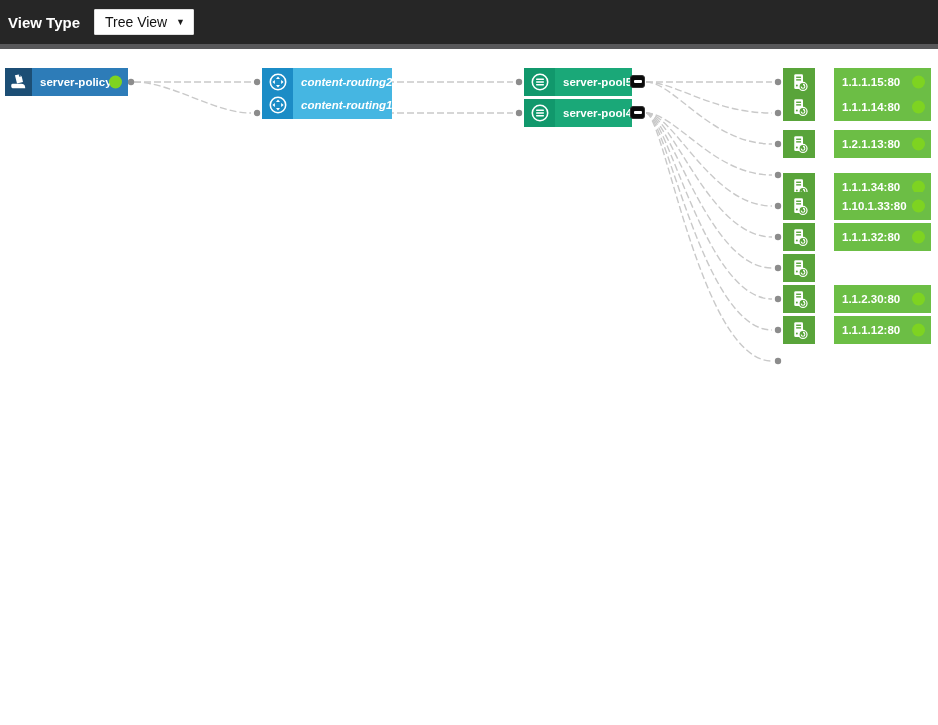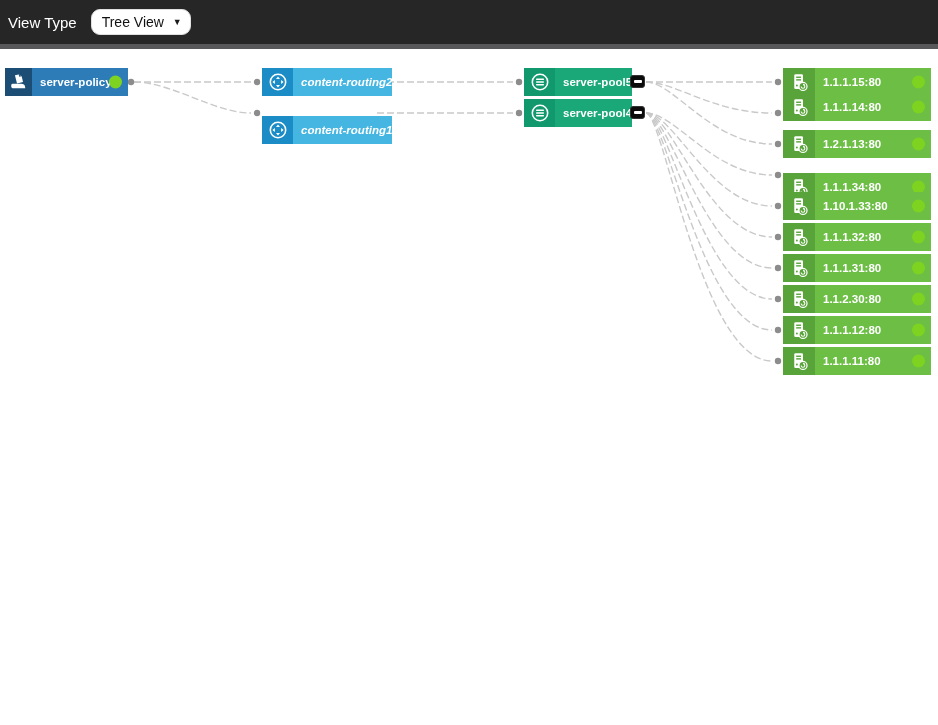--- a/index.html
+++ b/index.html
@@ -7,25 +7,25 @@
     width:938px;height:725px;overflow:hidden;
     font-family:"Liberation Sans","DejaVu Sans",sans-serif;
     background:#ffffff;
   }
   
   .topbar{
     height:44px;background:#262626;display:flex;align-items:center;
     padding-left:8px;box-sizing:border-box;
   }
   .topbar-strip{height:5px;background:#58585a;}
-  .viewtype-label{color:#ffffff;font-size:15px;font-weight:normal;text-align:right;}
+  .viewtype-label{color:#ffffff;font-size:15px;font-weight:bold;text-align:right;}
   .dropdown{
     margin-left:14px;width:100px;height:26px;background:#ffffff;
     display:flex;align-items:center;box-sizing:border-box;
-    padding:0 8px 0 10px;border:1px solid #e0e0e0;border-radius:9px;
+    padding:0 8px 0 10px;border:1px solid #e0e0e0;border-radius:1px;
     cursor:pointer;
   }
   .dropdown .val{flex:1;color:#111111;font-size:14px;}
   .dropdown .caret{color:#1a1a1a;font-size:9px;line-height:1;}
   
   .canvas{position:relative;width:938px;height:676px;background:#ffffff;}
   .wires{position:absolute;left:0;top:0;}
   
   .node{
     position:absolute;height:28px;display:flex;color:#ffffff;
@@ -46,21 +46,21 @@
   .policy .body{background:#2d7cb8;}
   
   .routing{left:262px;width:115px;}
   .routing .ibox{width:31px;background:#1b8cc6;}
   .routing .body{background:#45b6e2;font-style:italic;}
   
   .pool{left:524px;width:84px;}
   .pool .ibox{width:31px;background:#11986c;}
   .pool .body{background:#1aa878;}
   
-  .server{left:783px;width:148px;}
+  .server{left:783px;width:148px;gap:19px;}
   .server .ibox{width:32px;background:#59a43a;}
   .server .body{background:#6cbe45;}
   
   .collapse{
     position:absolute;left:630px;width:15px;height:13px;background:#0b0b0b;
     border:1px solid #333333;border-radius:3px;box-sizing:border-box;
     display:flex;align-items:center;justify-content:center;cursor:pointer;
   }
   .collapse .minus{width:8px;height:2.5px;background:#ffffff;border-radius:1px;}
 </style>
@@ -138,21 +138,21 @@
         <path d="M12 18.1 l2.2 -2.7 h-4.4 z" fill="#ffffff"></path>
         <path d="M5.9 12 l2.7 -2.2 v4.4 z" fill="#ffffff"></path>
         <path d="M18.1 12 l-2.7 -2.2 v4.4 z" fill="#ffffff"></path>
       </svg>
     </div>
     <div class="body">
         <span>content-routing2</span>
       </div>
   </div>
 
-  <div class="node routing" style="top:67px">
+  <div class="node routing" style="top:42px">
     <div class="ibox">
       <svg width="22" height="22" viewBox="0 0 24 24" fill="none">
         <circle cx="12" cy="12" r="8.4" stroke="#ffffff" stroke-width="1.7"></circle>
         <path d="M12 5.9 l2.2 2.7 h-4.4 z" fill="#ffffff"></path>
         <path d="M12 18.1 l2.2 -2.7 h-4.4 z" fill="#ffffff"></path>
         <path d="M5.9 12 l2.7 -2.2 v4.4 z" fill="#ffffff"></path>
         <path d="M18.1 12 l-2.7 -2.2 v4.4 z" fill="#ffffff"></path>
       </svg>
     </div>
     <div class="body">
@@ -308,24 +308,20 @@
       <svg width="21" height="21" viewBox="0 0 24 24">
         <rect x="6" y="2.5" width="10" height="17" rx="1.5" fill="#ffffff"></rect>
         <line x1="8.2" y1="6" x2="13.8" y2="6" stroke="#59a43a" stroke-width="1.6"></line>
         <line x1="8.2" y1="9" x2="13.8" y2="9" stroke="#59a43a" stroke-width="1.6"></line>
         <circle cx="9" cy="15.5" r="1.1" fill="#59a43a"></circle>
         <circle cx="16" cy="16.5" r="4.6" fill="#59a43a" stroke="#ffffff" stroke-width="1.4"></circle>
         <path d="M13.9 16.5 a2.1 2.1 0 1 0 2.1 -2.1" stroke="#ffffff" stroke-width="1.2" fill="none"></path>
         <path d="M16.6 13.2 l1.5 1.2 -2 .6 z" fill="#ffffff"></path>
       </svg>
     </div>
-    <div class="body">
-      <span>1.1.1.31:80</span>
-      <span class="status-dot"></span>
-    </div>
   </div>
 
   <div class="node server" style="top:236px">
     <div class="ibox">
       <svg width="21" height="21" viewBox="0 0 24 24">
         <rect x="6" y="2.5" width="10" height="17" rx="1.5" fill="#ffffff"></rect>
         <line x1="8.2" y1="6" x2="13.8" y2="6" stroke="#59a43a" stroke-width="1.6"></line>
         <line x1="8.2" y1="9" x2="13.8" y2="9" stroke="#59a43a" stroke-width="1.6"></line>
         <circle cx="9" cy="15.5" r="1.1" fill="#59a43a"></circle>
         <circle cx="16" cy="16.5" r="4.6" fill="#59a43a" stroke="#ffffff" stroke-width="1.4"></circle>
@@ -350,31 +346,14 @@
         <path d="M13.9 16.5 a2.1 2.1 0 1 0 2.1 -2.1" stroke="#ffffff" stroke-width="1.2" fill="none"></path>
         <path d="M16.6 13.2 l1.5 1.2 -2 .6 z" fill="#ffffff"></path>
       </svg>
     </div>
     <div class="body">
       <span>1.1.1.12:80</span>
       <span class="status-dot"></span>
     </div>
   </div>
 
-  <div class="node server" style="top:298px">
-    <div class="ibox">
-      <svg width="21" height="21" viewBox="0 0 24 24">
-        <rect x="6" y="2.5" width="10" height="17" rx="1.5" fill="#ffffff"></rect>
-        <line x1="8.2" y1="6" x2="13.8" y2="6" stroke="#59a43a" stroke-width="1.6"></line>
-        <line x1="8.2" y1="9" x2="13.8" y2="9" stroke="#59a43a" stroke-width="1.6"></line>
-        <circle cx="9" cy="15.5" r="1.1" fill="#59a43a"></circle>
-        <circle cx="16" cy="16.5" r="4.6" fill="#59a43a" stroke="#ffffff" stroke-width="1.4"></circle>
-        <path d="M13.9 16.5 a2.1 2.1 0 1 0 2.1 -2.1" stroke="#ffffff" stroke-width="1.2" fill="none"></path>
-        <path d="M16.6 13.2 l1.5 1.2 -2 .6 z" fill="#ffffff"></path>
-      </svg>
-    </div>
-    <div class="body">
-      <span>1.1.1.11:80</span>
-      <span class="status-dot"></span>
-    </div>
-  </div>
 
 </div>
 
 </body></html>

